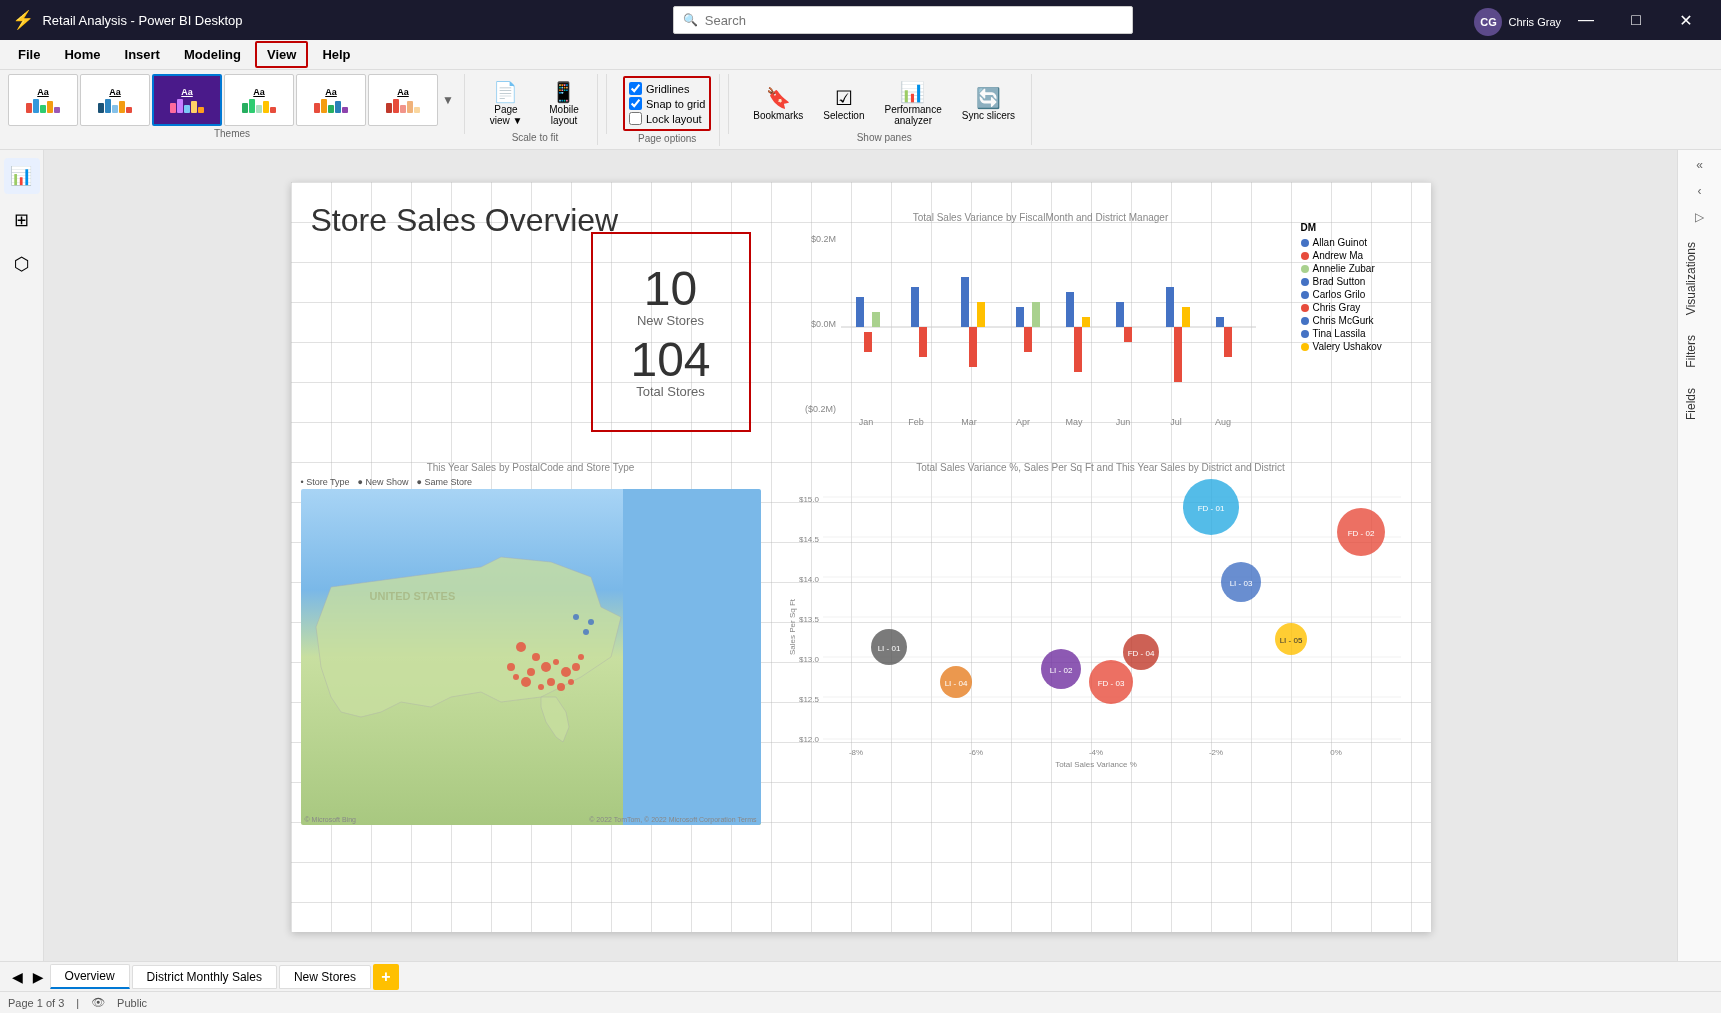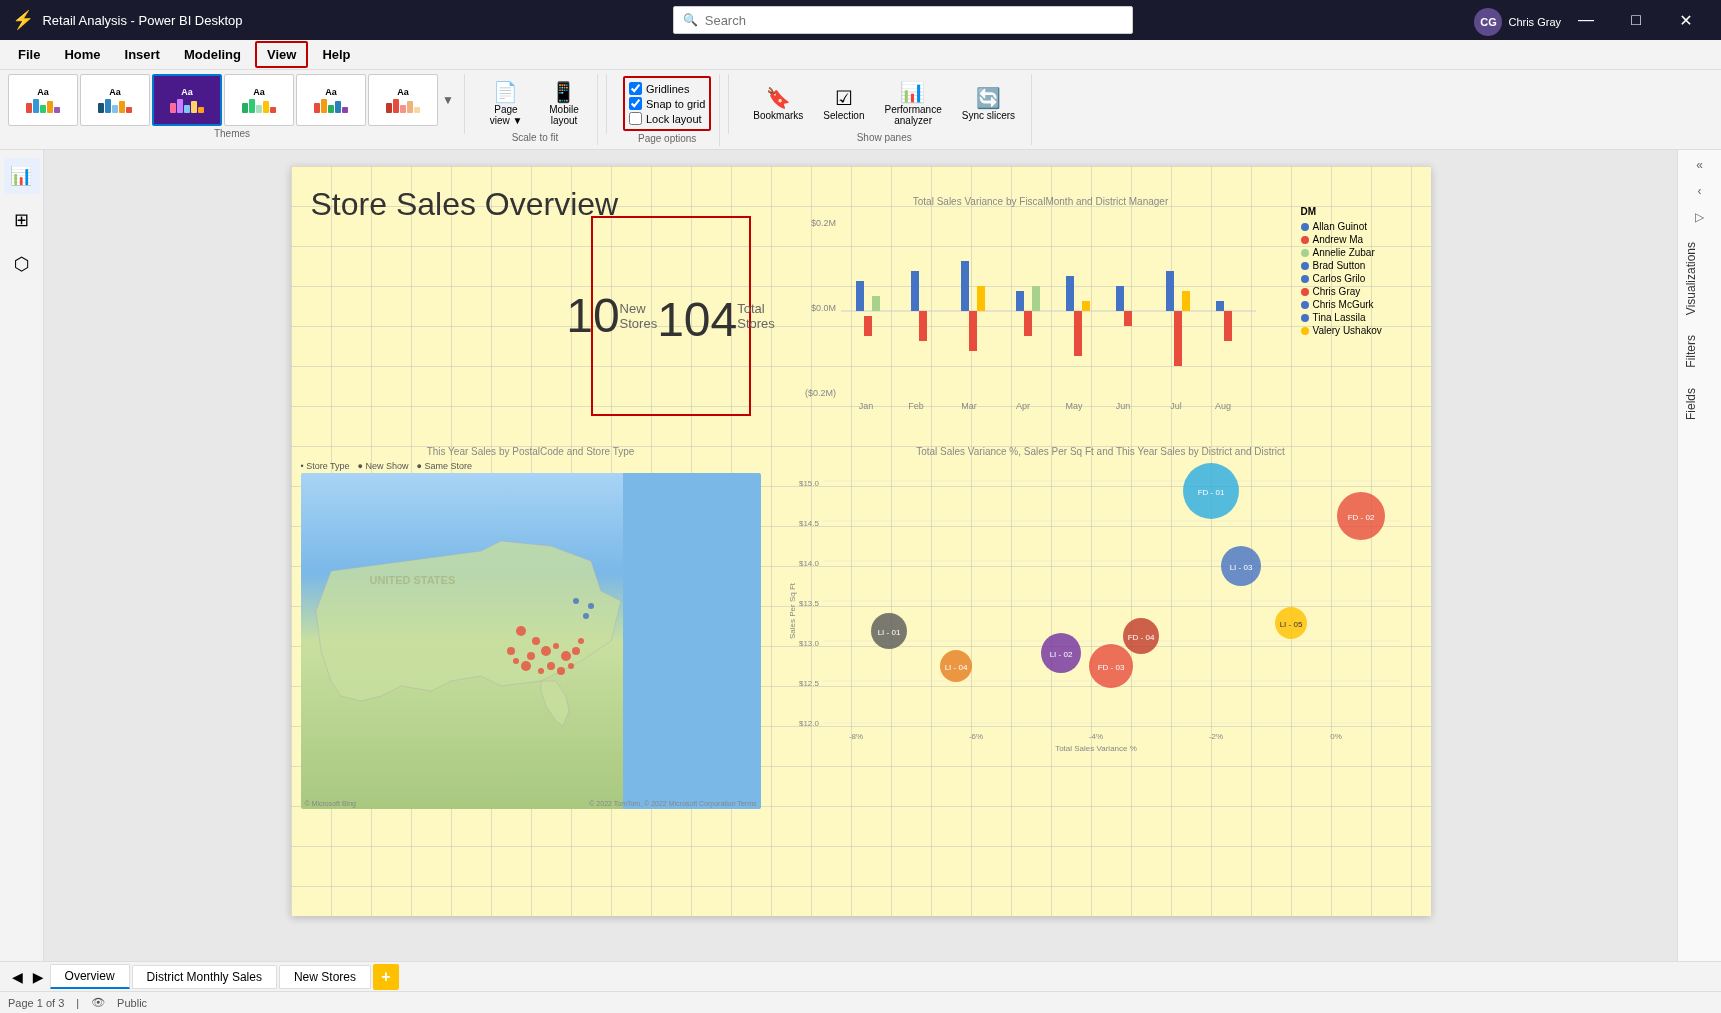--- a/index.html
+++ b/index.html
@@ -58,21 +58,21 @@
       flex-direction: column;
       align-items: center;
       border-right: 1px solid #ddd;
       padding: 2px 8px;
       min-width: 60px;
     }
     .ribbon-group-label { font-size: 10px; color: #666; margin-top: 2px; }
     .theme-item {
       width: 74px; height: 50px; border: 1px solid #ccc; background: white;
       display: flex; flex-direction: column; align-items: center; justify-content: center;
-      cursor: pointer; font-size: 10px; font-weight: bold; border-radius: 2px;
+      cursor: pointer; font-size: 10px; font-weight: bold; border-radius: 2px; text-decoration: underline;
     }
     .theme-item.active { border: 2px solid #0078d4; background: #e8f0fe; }
     .theme-bars { display: flex; gap: 1px; align-items: flex-end; margin-top: 2px; }
     .bar { width: 6px; border-radius: 1px; }
 
     .ribbon-btn {
       display: flex; flex-direction: column; align-items: center; justify-content: center;
       padding: 4px 8px; cursor: pointer; min-width: 50px; border-radius: 2px;
     }
     .ribbon-btn-icon { font-size: 20px; }
@@ -108,24 +108,24 @@
 
     
     .canvas-area {
       flex: 1;
       background: #e8e8e8;
       overflow: hidden;
       position: relative;
       padding: 16px;
     }
     .report-page {
-      background: #fef9c3;
+      background: #ffffff;
       width: 1140px;
       height: 750px;
-      margin: 0 auto;
+      margin: 16px auto;
       position: relative;
       box-shadow: 0 2px 8px rgba(0,0,0,0.2);
       overflow: hidden;
     }
 
     
     .report-title {
       font-size: 32px;
       font-weight: 300;
       color: #333;
@@ -158,21 +158,21 @@
 
     
     .kpi-section {
       position: absolute;
       top: 50px;
       left: 300px;
       width: 160px;
       height: 200px;
       border: 2px solid #c00000;
       display: flex;
-      flex-direction: row;
+      flex-direction: column;
       align-items: center;
       justify-content: center;
     }
     .kpi-number { font-size: 48px; font-weight: 300; color: #333; line-height: 1; }
     .kpi-label { font-size: 13px; color: #666; }
     .kpi-number2 { font-size: 48px; font-weight: 300; color: #333; line-height: 1; margin-top: 8px; }
     .kpi-label2 { font-size: 13px; color: #666; }
 
     
     .bar-chart-section {

